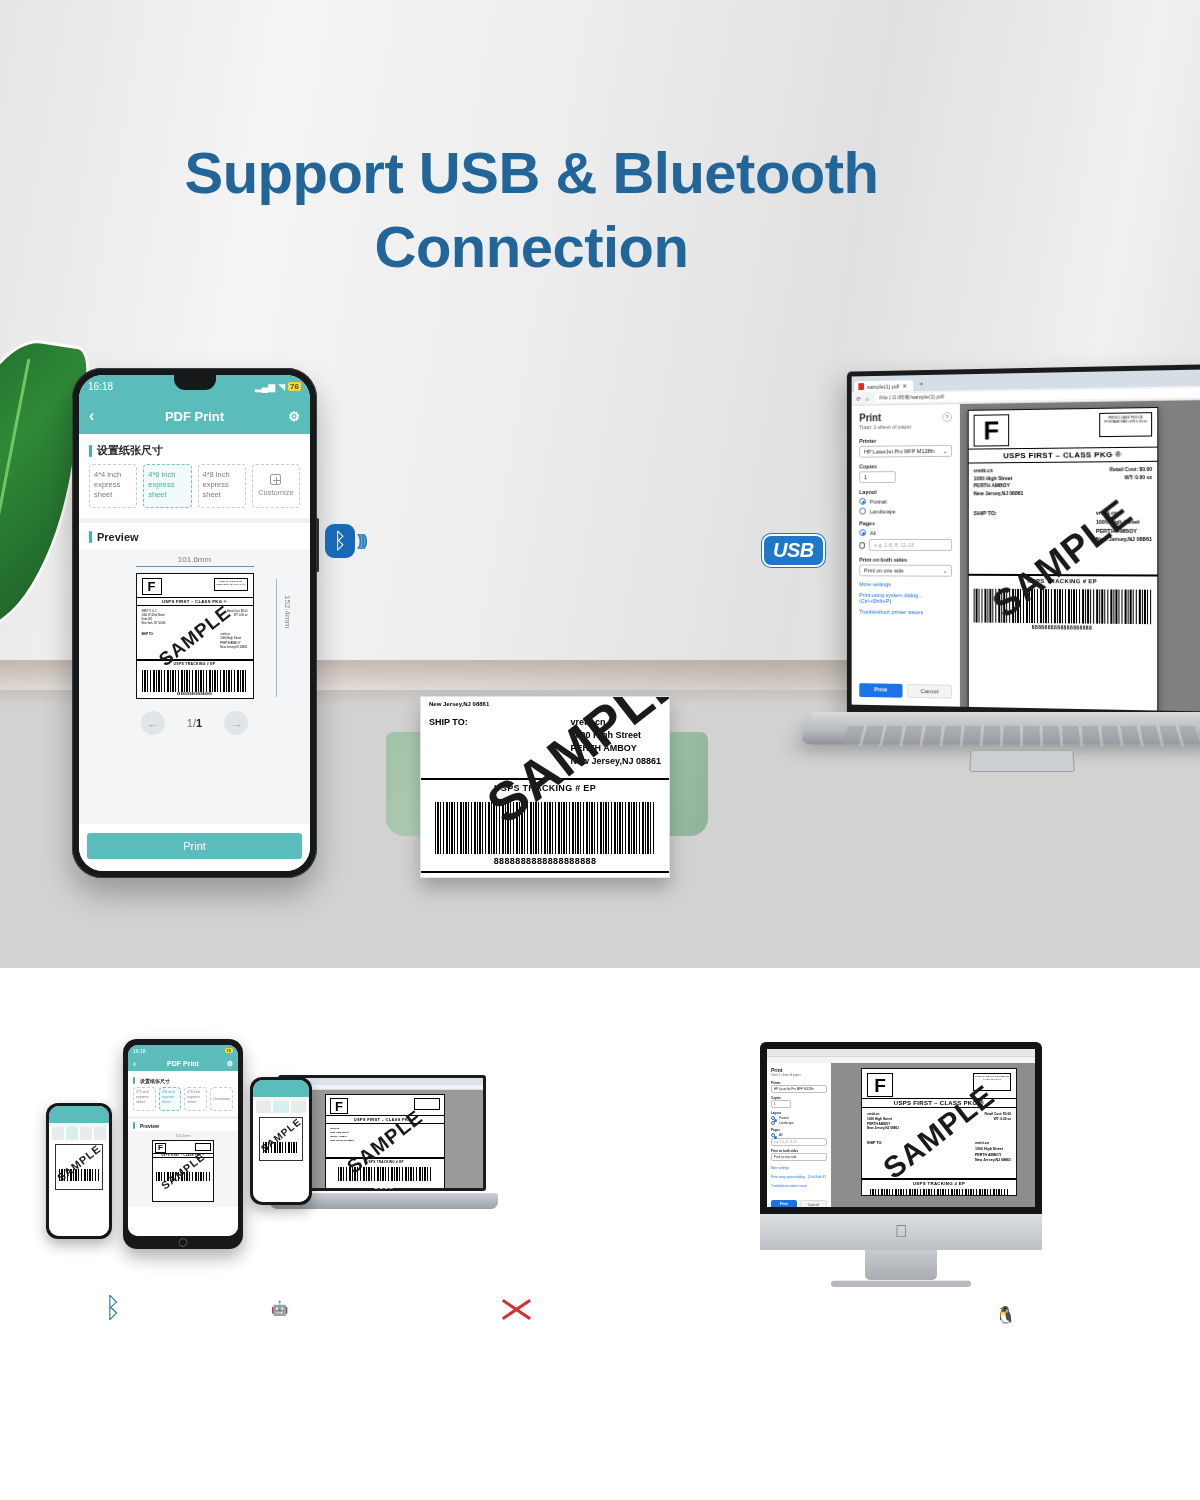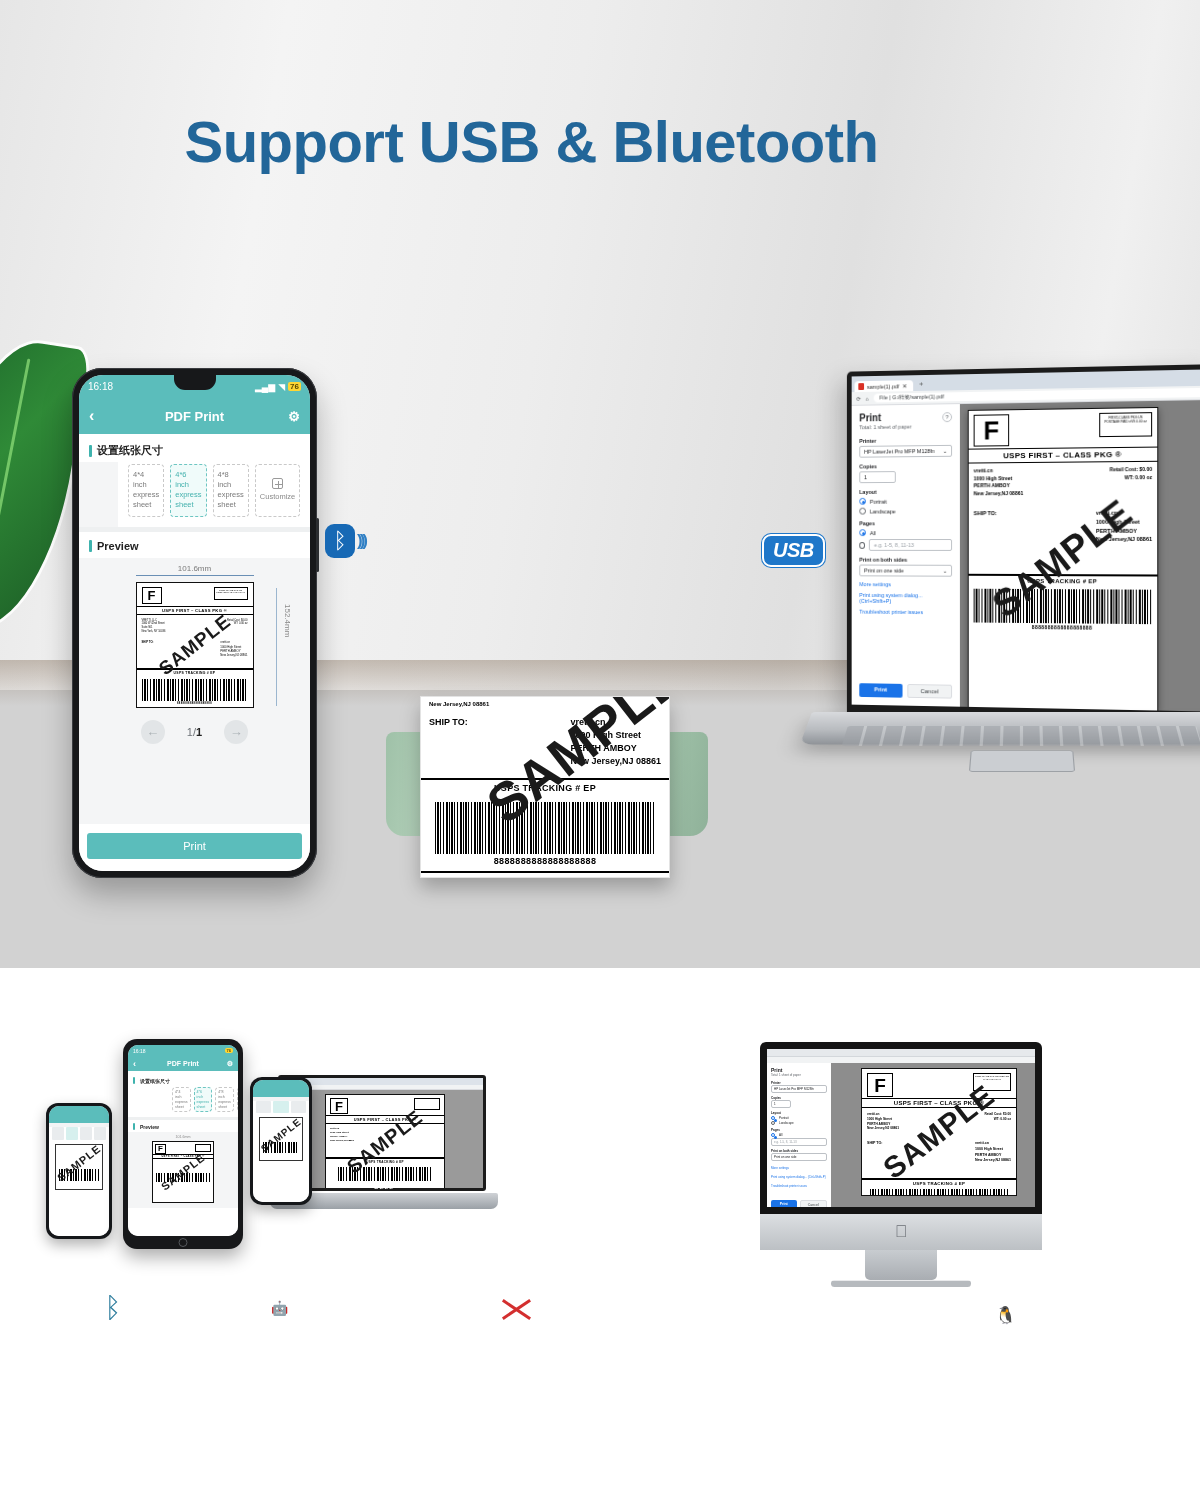--- a/index.html
+++ b/index.html
@@ -45,21 +45,21 @@
   .leaf1 { left:-40px; top:10px; width:120px; height:290px; transform: rotate(9deg); }
   .leaf2 { left:-70px; top:60px; width:95px; height:240px; transform: rotate(-6deg);
            background: linear-gradient(125deg,#2a7a33,#17511f); }
   .leaf-vein {
     position:absolute; left:46%; top:6%; width:3px; height:88%;
     background: rgba(140,220,120,.75); transform: rotate(2deg); border-radius:2px;
   }
 
   
   .headline {
-    position:absolute; left:0; top:105px; width:1063px;
+    position:absolute; left:0; top:136px; width:1063px;
     text-align:center; color:#226699; z-index:12;
     font-size: 58px; font-weight: 700; line-height: 1.28;
     letter-spacing: -0.5px;
   }
 
   
   .phone {
     position:absolute; left:72px; top:368px; width:245px; height:510px;
     background:#17181a; border-radius:30px; z-index:10;
     box-shadow: 0 16px 30px rgba(0,0,0,.28), inset 0 0 0 1px #3a3c40;
@@ -82,21 +82,21 @@
   .batt { background:#ffd633; color:#5a4a00; font-size:8px; font-weight:700;
           border-radius:2px; padding:0 2px; }
   .appbar {
     height:36px; background:#5bbdbb; color:#fff;
     display:flex; align-items:center; justify-content:space-between; padding:0 10px;
     font-size:13px; font-weight:600;
   }
   .appbar .ttl { position:absolute; left:0; right:0; text-align:center; pointer-events:none; font-weight:600; }
   .sec-hd { display:flex; align-items:center; gap:5px; padding:9px 10px 4px; font-size:11px; font-weight:700; color:#222; background:#fff;}
   .sec-bar { width:3px; height:12px; background:#3fb3ae; border-radius:1px; }
-  .size-row { display:flex; gap:6px; padding:2px 10px 10px; background:#fff;margin-left:39px; }
+  .size-row { display:flex; gap:6px; padding:2px 10px 10px; background:#fff; }
   .size-card {
     flex:1; border:1px dashed #c9c9c9; border-radius:4px; min-height:44px;
     font-size:7.5px; color:#7b7b7b; padding:5px 4px; line-height:1.35;
   }
   .size-card.sel { border-color:#6ec6c2; color:#45b2ae; background:#f0fbfa; }
   .size-card.cust { display:flex; flex-direction:column; align-items:center; justify-content:center; gap:3px; color:#8a8a8a;}
   .plus-ic { width:11px; height:11px; border:1px solid #9a9a9a; border-radius:2px; position:relative; }
   .plus-ic:before,.plus-ic:after{content:"";position:absolute;background:#9a9a9a;}
   .plus-ic:before{left:2px;top:5px;width:7px;height:1px;}
   .plus-ic:after{top:2px;left:5px;height:7px;width:1px;}
@@ -333,20 +333,21 @@
 
   <div class="plant">
     <div class="leaf leaf2"></div>
     <div class="leaf leaf1">
         <div class="leaf-vein"></div>
       </div>
   </div>
 
   <div class="headline">
     <div>Support USB &amp; Bluetooth</div>
+    <div>Connection</div>
   </div>
 
   <div class="phone">
     <div class="phone-btn"></div>
     <div class="phone-screen">
       <div class="notch"></div>
 
       <div class="statusbar">
         <span>16:18</span>
         <span class="sb-right">

